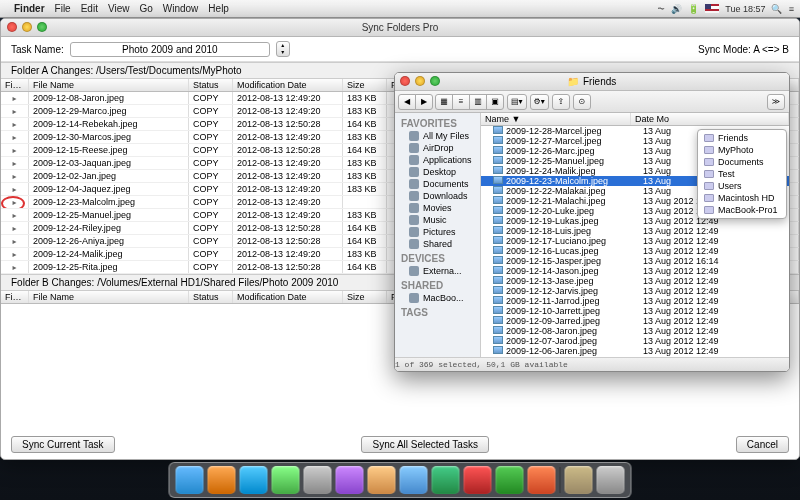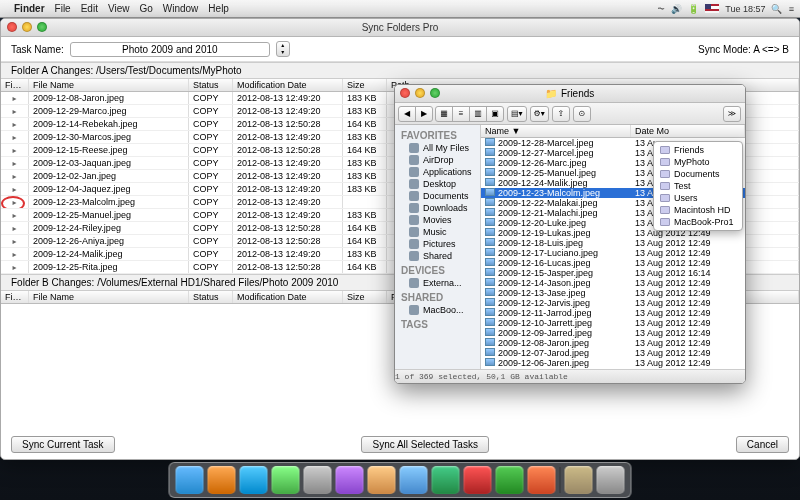--- a/index.html
+++ b/index.html
@@ -47,36 +47,36 @@
 .trow { display: flex; border-bottom: 1px solid #eee; }
 .trow .c-finder::before { content: "▸"; font-size: 8px; color: #666; }
 .trow.marked .c-finder { position: relative; }
 .trow.marked .c-finder::after { content:""; position:absolute; left:0; top:0; width:20px; height:11px; border:2px solid #d33; border-radius: 50%; }
 
 .footer { position: absolute; bottom: 6px; left: 10px; right: 10px; display: flex; gap: 20px; font-size: 10px; align-items: center; }
 .footer .spacer { flex: 1; }
 .btn { padding: 2px 10px; font-size: 10px; border: 1px solid #9a9a9a; border-radius: 3px; background: linear-gradient(#fdfdfd,#dedede); }
 
 
-.finder-win { position: absolute; top: 84px; left: 394px; width: 352px; height: 300px; background: #fff; border: 1px solid #888; border-radius: 5px; box-shadow: 0 8px 24px rgba(0,0,0,.45); overflow: hidden; display: flex; flex-direction: column; }
+.finder-win { position: absolute; top: 72px; left: 394px; width: 396px; height: 300px; background: #fff; border: 1px solid #888; border-radius: 5px; box-shadow: 0 8px 24px rgba(0,0,0,.45); overflow: hidden; display: flex; flex-direction: column; }
 .finder-titlebar { height: 18px; background: linear-gradient(#f2f2f2,#dcdcdc); border-bottom:1px solid #bbb; text-align:center; font-size:10px; line-height:18px; position:relative; }
 .finder-titlebar .traffic { left:5px; top:3px; }
 .finder-toolbar { height: 22px; background: linear-gradient(#f6f6f6,#e2e2e2); border-bottom:1px solid #bbb; display:flex; align-items:center; padding:0 4px; gap:3px; }
 .tbtn { height:16px; min-width:18px; border:1px solid #aaa; border-radius:3px; background:linear-gradient(#fff,#e4e4e4); font-size:8px; display:flex;align-items:center;justify-content:center; padding:0 3px;}
 .tbtn-group { display:flex; } .tbtn-group .tbtn{border-radius:0;margin-left:-1px;} .tbtn-group .tbtn:first-child{border-radius:3px 0 0 3px;} .tbtn-group .tbtn:last-child{border-radius:0 3px 3px 0;}
 .finder-body { flex:1; display:flex; overflow:hidden; position:relative; }
 .finder-sidebar { width: 86px; background: #eef1f5; border-right:1px solid #ccc; font-size:9px; overflow-y:auto; padding:2px 0;}
 .sb-hdr { font-size:10px; color:#888; padding:3px 6px 1px; font-weight:bold; }
 .sb-item { padding:1px 6px 1px 14px; display:flex; align-items:center; gap:4px; }
 .sb-item .ic { width:10px; height:10px; background:#89a; border-radius:2px; }
 .finder-list { flex:1; font-size:9px; overflow-y:auto; }
 .fl-head { display:flex; background:linear-gradient(#fdfdfd,#e5e5e5); border-bottom:1px solid #bbb; position:sticky; top:0;}
 .fl-head div{padding:1px 4px;border-right:1px solid #ddd;}
 .fl-c1{flex:0 0 150px;} .fl-c2{flex:1;}
-.fl-row{display:flex;padding:0 0;} .fl-row div{padding:0 4px;white-space:nowrap;overflow:hidden;text-overflow:ellipsis;}
+.fl-row{display:flex;padding:0 0;} .fl-row div{padding:0 12px;white-space:nowrap;overflow:hidden;text-overflow:ellipsis;}
 .fl-row.sel{background:#2a6fd6;color:#fff;}
 .fl-row .ic{display:inline-block;width:10px;height:8px;background:linear-gradient(#9cf,#69c);border:1px solid #58a;margin-right:3px;}
 .finder-status{height:14px;background:linear-gradient(#f2f2f2,#dedede);border-top:1px solid #ccc;text-align:left;font-size:8px;line-height:14px;color:#555;font-family:Liberation Mono, monospace;}
 
 
 .path-pop { position:absolute; top:16px; right:2px; width:90px; background:#fff; border:1px solid #aaa; border-radius:4px; box-shadow:0 3px 10px rgba(0,0,0,.3); font-size:9px; padding:2px; z-index:5;}
 .path-pop div{padding:1px 4px;display:flex;align-items:center;gap:4px;}
 .path-pop .ic{width:10px;height:8px;background:#cce;border:1px solid #99b;border-radius:1px;}
 
 

